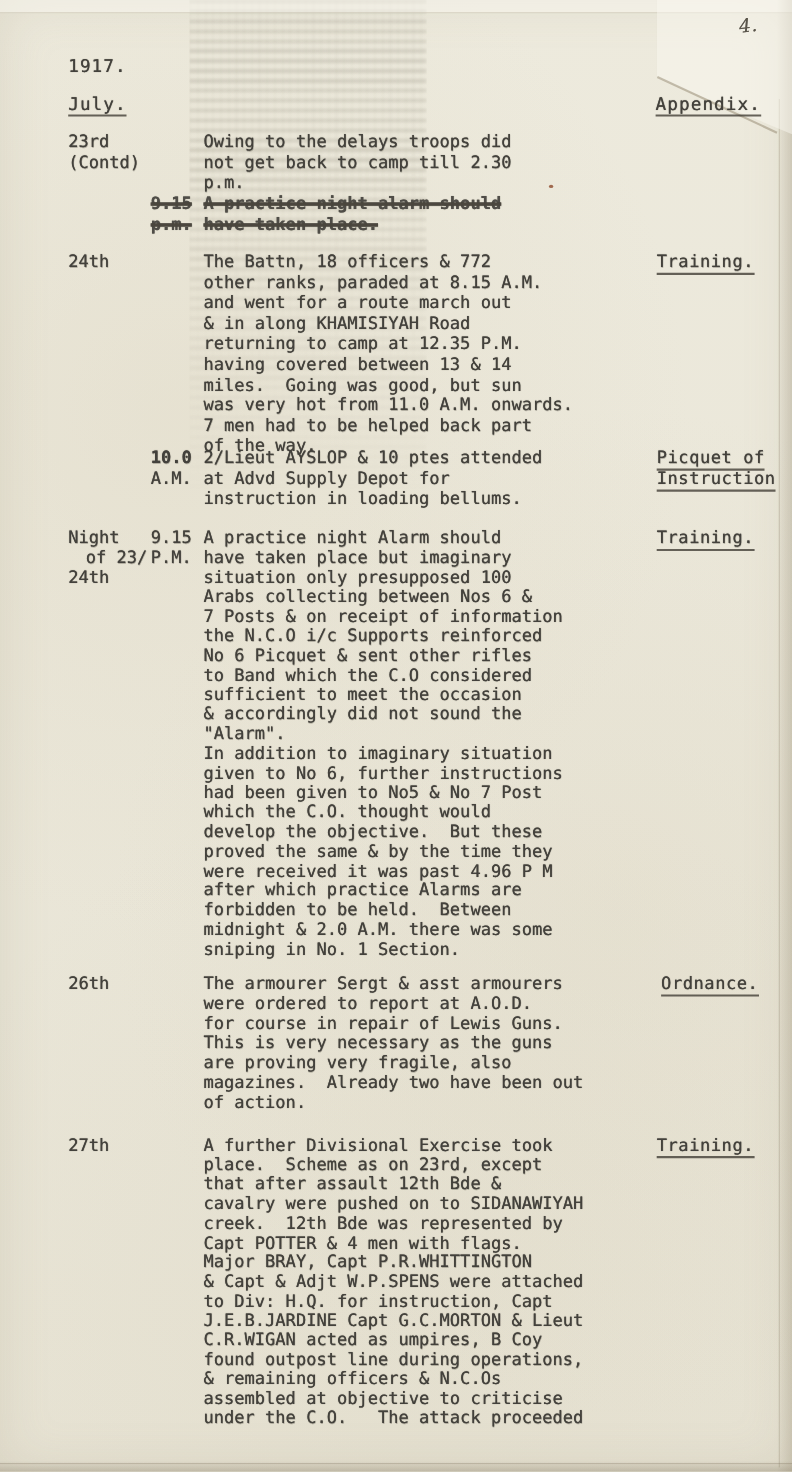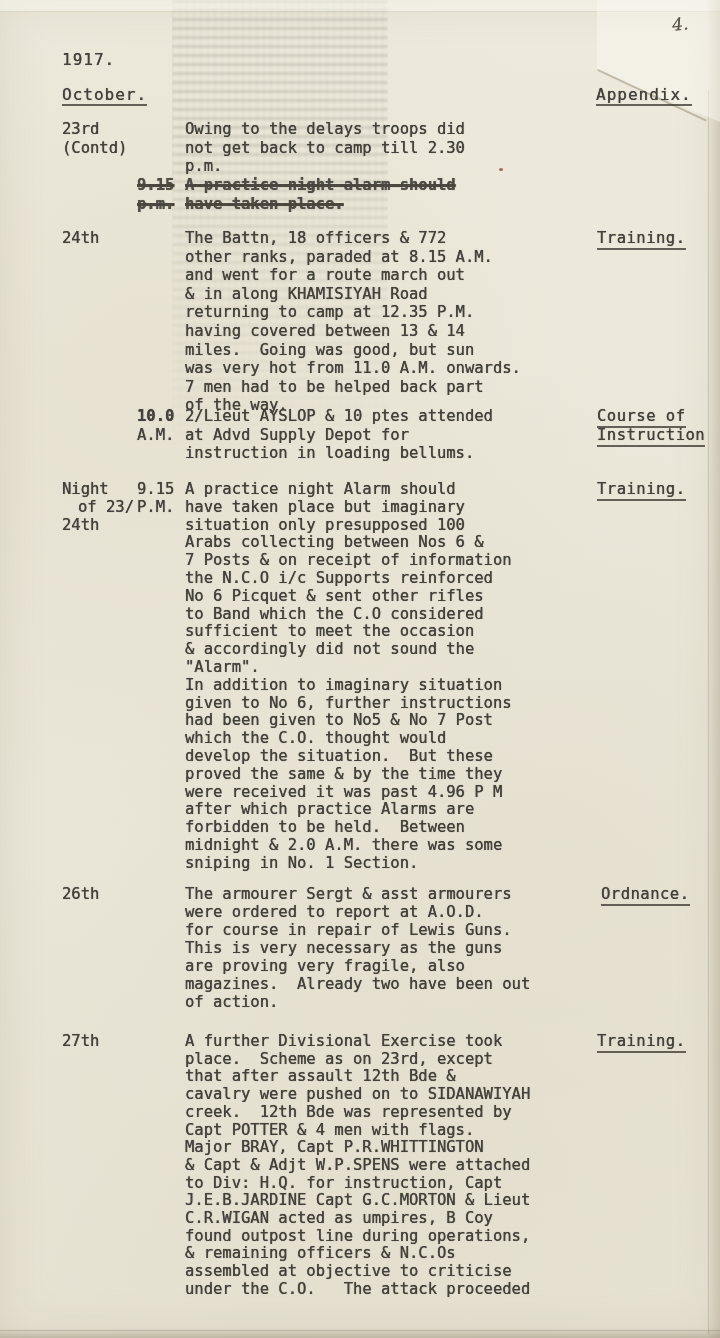--- a/index.html
+++ b/index.html
@@ -92,21 +92,21 @@
   <div class="edge-right"></div>
   <div class="edge-right-line"></div>
   <div class="edge-bottom"></div>
   <div class="edge-bottom-line"></div>
   <div class="fold-shade"></div>
   <div class="fold-crease"></div>
   <div class="ink-speck"></div>
 
   <div class="page-number">4.</div>
   <div class="tw heading" style="left:62px; top:51px;">1917.</div>
-  <div class="tw heading underline" style="left:62px; top:86px;">October.</div>
+  <div class="tw heading underline" style="left:62px; top:86px;">July.</div>
   <div class="tw heading underline" style="left:596px; top:86px;">Appendix.</div>
 
   <div id="entries">
       <div class="tw date_lines" style="left: 62px; top: 121px;">23rd</div>
       <div class="tw date_lines" style="left: 62px; top: 139.7px;">(Contd)</div>
       <div class="tw time_lines strike" style="left: 137px; top: 177.1px;">9.15</div>
       <div class="tw time_lines strike" style="left: 137px; top: 195.8px;">p.m.</div>
       <div class="tw body_lines" style="left: 185px; top: 121px;">Owing to the delays troops did</div>
       <div class="tw body_lines" style="left: 185px; top: 139.7px;">not get back to camp till 2.30</div>
       <div class="tw body_lines" style="left: 185px; top: 158.4px;">p.m.</div>
@@ -122,21 +122,21 @@
       <div class="tw body_lines" style="left: 185px; top: 341.6px;">miles.  Going was good, but sun</div>
       <div class="tw body_lines" style="left: 185px; top: 360.2px;">was very hot from 11.0 A.M. onwards.</div>
       <div class="tw body_lines" style="left: 185px; top: 378.8px;">7 men had to be helped back part</div>
       <div class="tw body_lines" style="left: 185px; top: 397.4px;">of the way.</div>
       <div class="tw margin_lines underline" style="left: 597px; top: 230px;">Training.</div>
       <div class="tw time_lines" style="left: 137px; top: 408px; font-weight: bold;">10.0</div>
       <div class="tw time_lines" style="left: 137px; top: 426.6px;">A.M.</div>
       <div class="tw body_lines" style="left: 185px; top: 408px;">2/Lieut AYSLOP &amp; 10 ptes attended</div>
       <div class="tw body_lines" style="left: 185px; top: 426.6px;">at Advd Supply Depot for</div>
       <div class="tw body_lines" style="left: 185px; top: 445.2px;">instruction in loading bellums.</div>
-      <div class="tw margin_lines underline" style="left: 597px; top: 408px;">Course of</div>
+      <div class="tw margin_lines underline" style="left: 597px; top: 408px;">Picquet of</div>
       <div class="tw margin_lines underline" style="left: 597px; top: 426.6px;">Instruction</div>
       <div class="tw date_lines" style="left: 62px; top: 481px;">Night</div>
       <div class="tw date_lines" style="left: 62px; top: 498.8px; margin-left: 16px;">of 23/</div>
       <div class="tw date_lines" style="left: 62px; top: 516.6px;">24th</div>
       <div class="tw time_lines" style="left: 137px; top: 481px;">9.15</div>
       <div class="tw time_lines" style="left: 137px; top: 498.8px;">P.M.</div>
       <div class="tw body_lines" style="left: 185px; top: 481px;">A practice night Alarm should</div>
       <div class="tw body_lines" style="left: 185px; top: 498.8px;">have taken place but imaginary</div>
       <div class="tw body_lines" style="left: 185px; top: 516.6px;">situation only presupposed 100</div>
       <div class="tw body_lines" style="left: 185px; top: 534.4px;">Arabs collecting between Nos 6 &amp;</div>
@@ -144,21 +144,21 @@
       <div class="tw body_lines" style="left: 185px; top: 570px;">the N.C.O i/c Supports reinforced</div>
       <div class="tw body_lines" style="left: 185px; top: 587.8px;">No 6 Picquet &amp; sent other rifles</div>
       <div class="tw body_lines" style="left: 185px; top: 605.6px;">to Band which the C.O considered</div>
       <div class="tw body_lines" style="left: 185px; top: 623.4px;">sufficient to meet the occasion</div>
       <div class="tw body_lines" style="left: 185px; top: 641.2px;">&amp; accordingly did not sound the</div>
       <div class="tw body_lines" style="left: 185px; top: 659px;">"Alarm".</div>
       <div class="tw body_lines" style="left: 185px; top: 676.8px;">In addition to imaginary situation</div>
       <div class="tw body_lines" style="left: 185px; top: 694.6px;">given to No 6, further instructions</div>
       <div class="tw body_lines" style="left: 185px; top: 712.4px;">had been given to No5 &amp; No 7 Post</div>
       <div class="tw body_lines" style="left: 185px; top: 730.2px;">which the C.O. thought would</div>
-      <div class="tw body_lines" style="left: 185px; top: 748px;">develop the situation.  But these</div>
+      <div class="tw body_lines" style="left: 185px; top: 748px;">develop the objective.  But these</div>
       <div class="tw body_lines" style="left: 185px; top: 765.8px;">proved the same &amp; by the time they</div>
       <div class="tw body_lines" style="left: 185px; top: 783.6px;">were received it was past 4.96 P M</div>
       <div class="tw body_lines" style="left: 185px; top: 801.4px;">after which practice Alarms are</div>
       <div class="tw body_lines" style="left: 185px; top: 819.2px;">forbidden to be held.  Between</div>
       <div class="tw body_lines" style="left: 185px; top: 837px;">midnight &amp; 2.0 A.M. there was some</div>
       <div class="tw body_lines" style="left: 185px; top: 854.8px;">sniping in No. 1 Section.</div>
       <div class="tw margin_lines underline" style="left: 597px; top: 481px;">Training.</div>
       <div class="tw date_lines" style="left: 62px; top: 886px;">26th</div>
       <div class="tw body_lines" style="left: 185px; top: 886px;">The armourer Sergt &amp; asst armourers</div>
       <div class="tw body_lines" style="left: 185px; top: 904px;">were ordered to report at A.O.D.</div>

